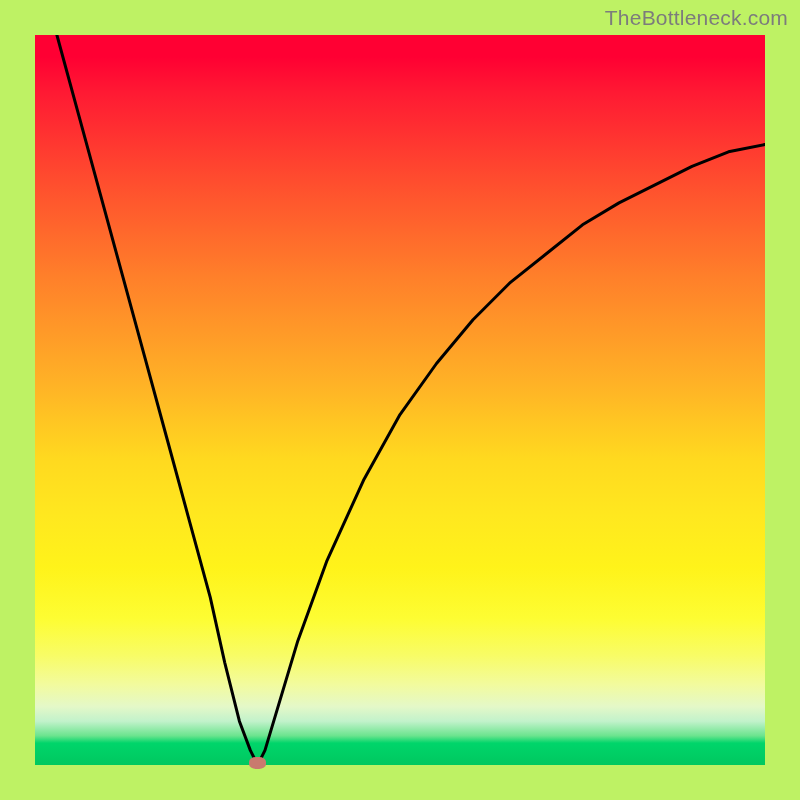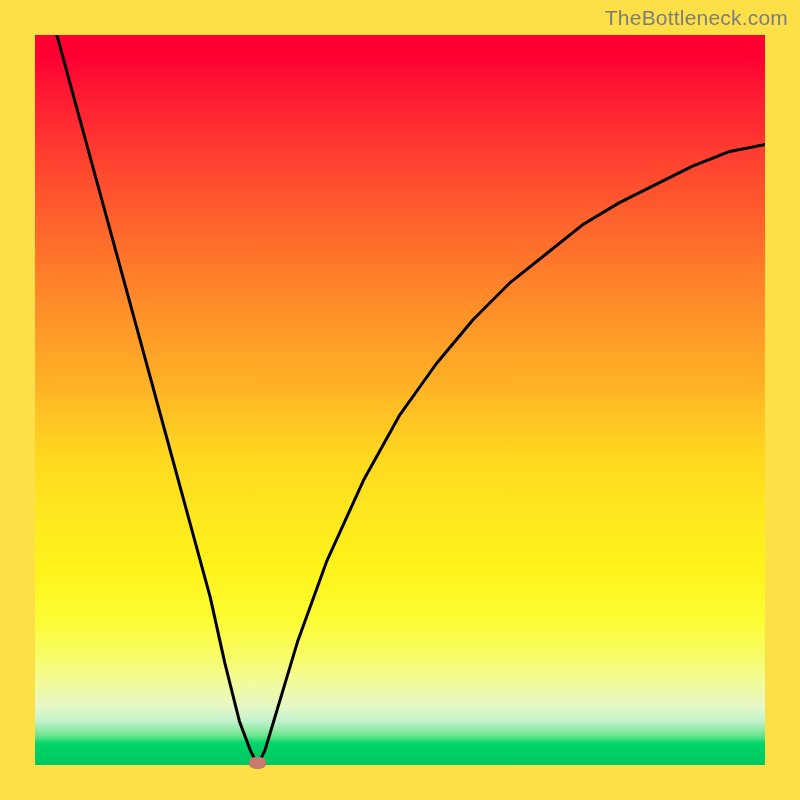--- a/index.html
+++ b/index.html
@@ -10,21 +10,21 @@
     background: #000;
     font-family: Arial, Helvetica, sans-serif;
     overflow: hidden;
   }
   .frame {
     position: absolute;
     left: 0;
     top: 0;
     width: 800px;
     height: 800px;
-    background: #fde047;
+    background: #bef264;
   }
   .plot-area {
     position: absolute;
     left: 35px;
     top: 35px;
     width: 730px;
     height: 730px;
     background: linear-gradient(to bottom,
       #ff0033 0%,
       #ff0033 3%,

